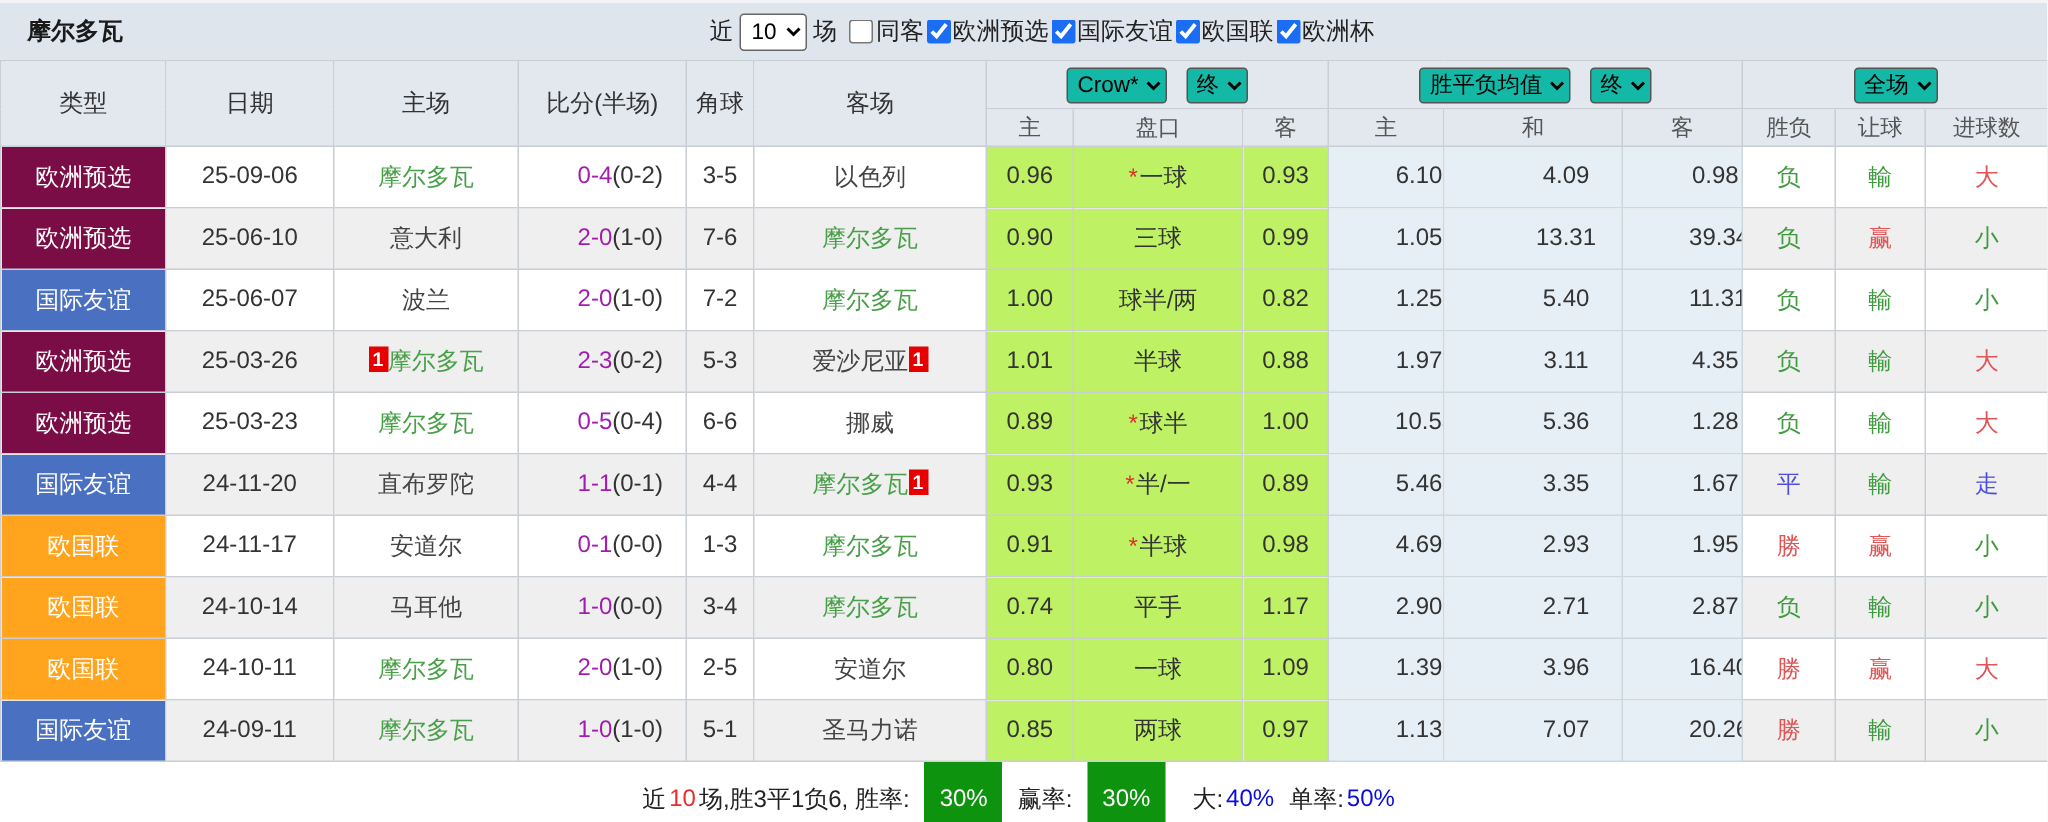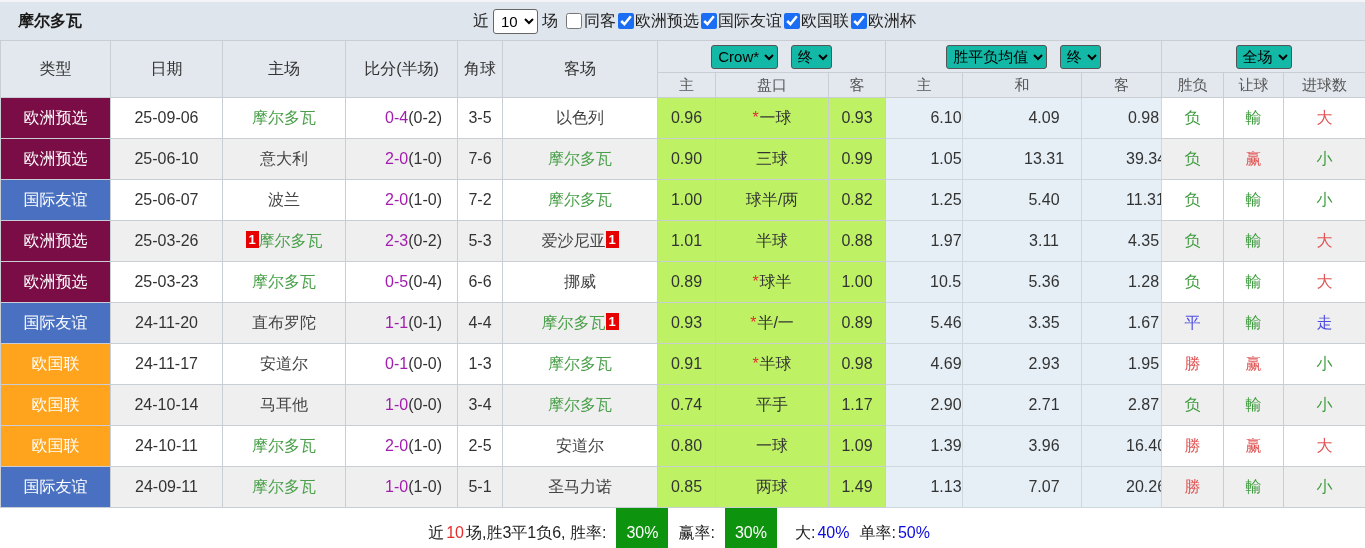--- a/index.html
+++ b/index.html
@@ -291,21 +291,21 @@
         </tr>
         <tr>
           <td class="c-type t-blue">国际友谊</td>
           <td class="c-plain">24-09-11</td>
           <td class="c-plain"><span class="green-name">摩尔多瓦</span></td>
           <td class="c-plain"><span class="score-full">1-0</span><span class="score-half">(1-0)</span></td>
           <td class="c-plain">5-1</td>
           <td class="c-plain"><span class="dark-name">圣马力诺</span></td>
           <td class="c-cream">0.85</td>
           <td class="c-cream"><span>两球</span></td>
-          <td class="c-cream">1.49</td>
+          <td class="c-cream">0.97</td>
           <td class="c-blue">1.13</td>
           <td class="c-blue">7.07</td>
           <td class="c-blue">20.26</td>
           <td class="c-plain res-red">勝</td>
           <td class="c-plain res-green">輸</td>
           <td class="c-plain res-green">小</td>
         </tr>
       </tbody>
     <tfoot>
       <tr>

